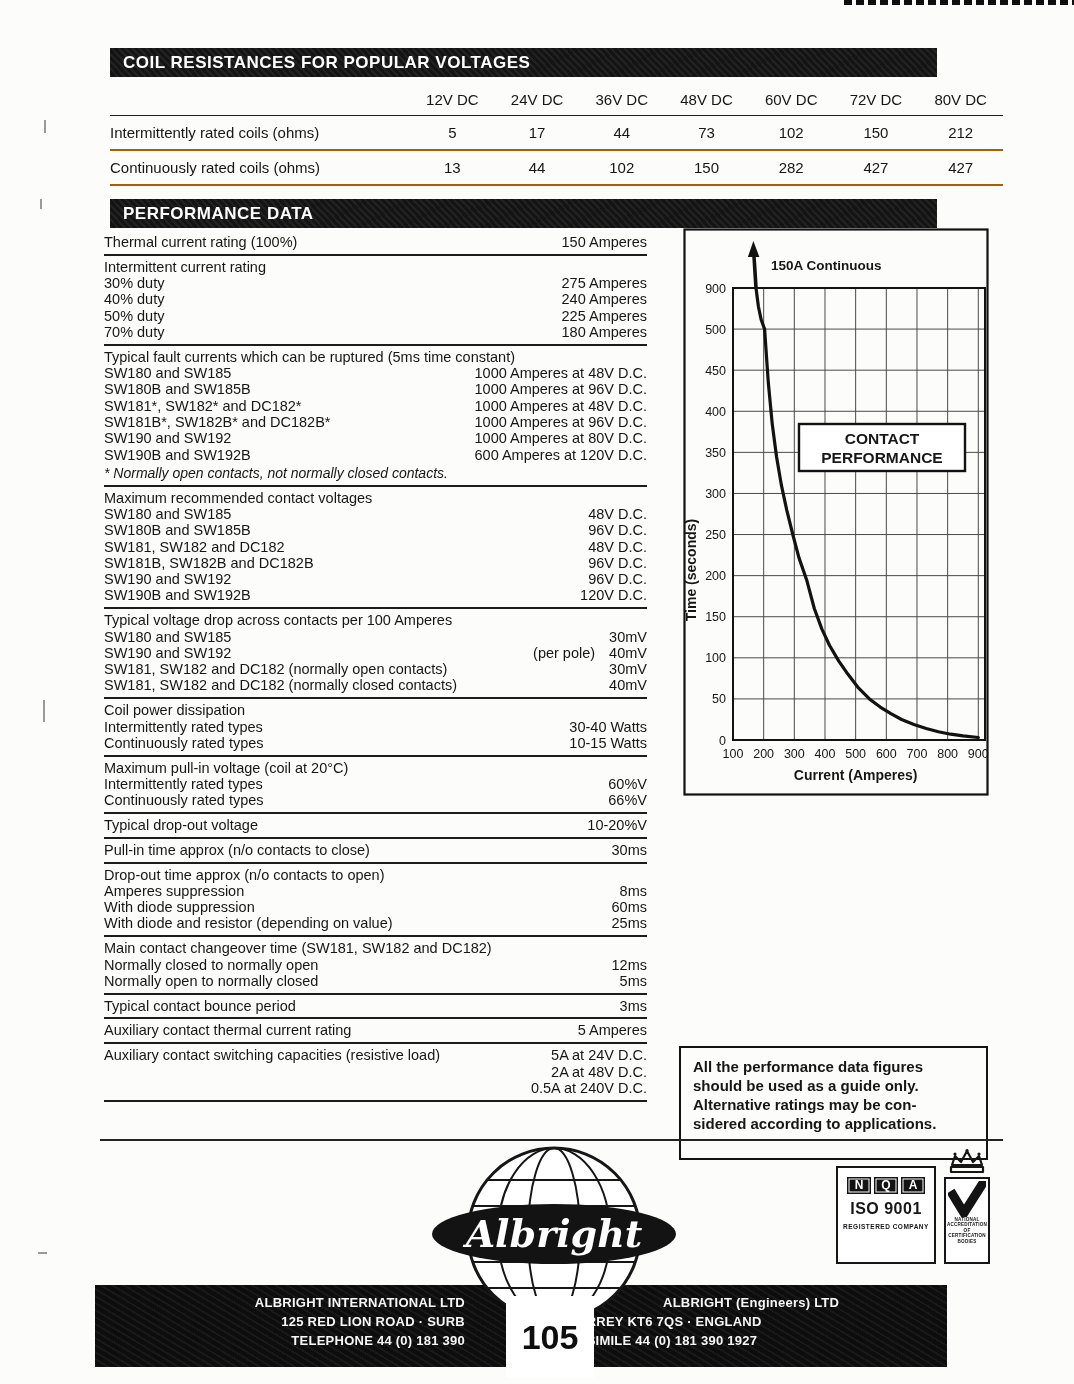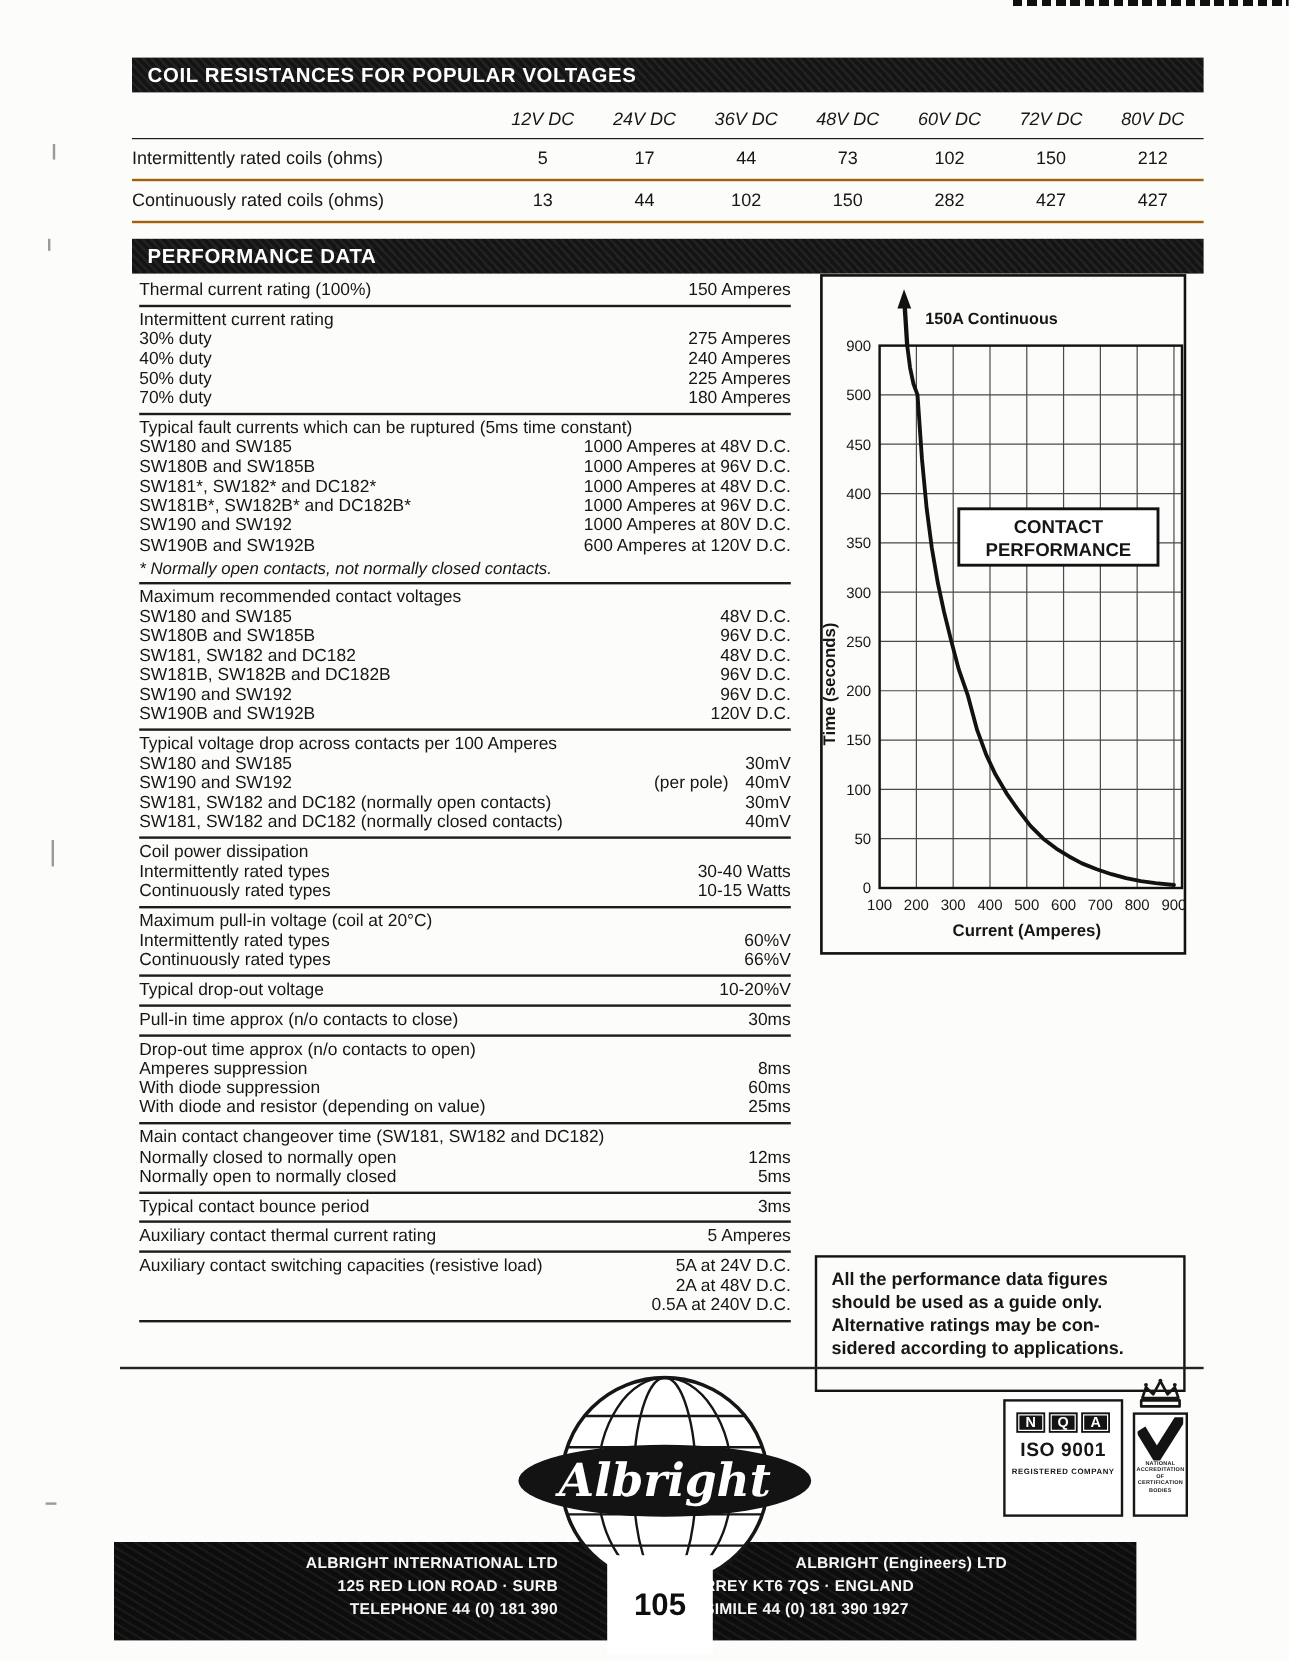--- a/index.html
+++ b/index.html
@@ -11,38 +11,38 @@
   }
   .page{position:absolute;inset:0;}
 
   
   .topmark{position:absolute;right:0;top:0;width:230px;height:5px;
     background:repeating-linear-gradient(90deg,#101010 0 8px,transparent 8px 12px);}
   .lmark{position:absolute;background:#9a9a9a;}
 
   
   .secbar{
-    position:absolute;left:110px;width:893px;height:29px;background:#141414;
+    position:absolute;left:110px;width:827px;height:29px;background:#141414;
     color:#fff;font-weight:bold;font-size:17px;letter-spacing:.5px;
     display:flex;align-items:center;padding-left:13px;box-sizing:border-box;
     background-image:repeating-linear-gradient(47deg,rgba(255,255,255,.06) 0 2px,transparent 2px 5px);
   }
   #bar-coil{top:48px;}
   #bar-perf{top:199px;}
 
   
   .coil{position:absolute;left:110px;top:84px;width:893px;font-size:15px;}
   .coil-row{display:grid;grid-template-columns:300px repeat(7,1fr);
     border-bottom:2px solid #a16207;align-items:center;}
-  .coil-row.hdr{border-bottom:1.8px solid #1d1d1d;font-style:italic;}
+  .coil-row.hdr{border-bottom:1.8px solid #1d1d1d;}
   .coil-cell{text-align:center;padding:7px 0;}
   .coil-label{text-align:left;padding:8px 0;}
 
   
-  .leftcol{position:absolute;left:116px;top:231px;width:543px;
+  .leftcol{position:absolute;left:104px;top:231px;width:543px;
     font-size:14.5px;line-height:16.3px;}
   .perf-block{border-bottom:2px solid #1c1c1c;padding:3px 0 3.5px;}
   .perf-row{display:flex;justify-content:space-between;align-items:baseline;}
   .perf-label{white-space:nowrap;}
   .perf-valwrap{white-space:nowrap;text-align:right;}
   .perf-mid{margin-right:14px;}
   .perf-foot{font-style:italic;font-size:14px;padding-top:2px;}
 
   
   .chart-frame{position:absolute;left:683px;top:228px;width:306px;height:568px;}
@@ -78,21 +78,21 @@
     color:#f7f7f7;z-index:1;
     background-image:repeating-linear-gradient(31deg,rgba(255,255,255,.05) 0 2px,transparent 2px 6px);}
   .foot-grid{display:grid;grid-template-columns:1fr 112px 1fr;height:100%;
     font-size:13px;font-weight:bold;letter-spacing:.25px;line-height:19px;
     padding-top:8px;box-sizing:border-box;}
   .foot-left{text-align:right;}
   .foot-right{text-align:left;}
   .foot-right .l1{padding-left:86px;}
   .pagebox{position:absolute;left:506px;top:1296px;width:88px;height:82px;background:#fff;
     z-index:4;display:flex;align-items:center;justify-content:center;
-    font-size:26px;font-weight:bold;color:#0e0e0e;}
+    font-size:34px;font-weight:bold;color:#0e0e0e;}
 </style>
 </head>
 <body>
 
 <div class="page">
 
   <div class="topmark"></div>
   <div class="lmark" style="left:44px;top:120px;width:2px;height:13px;"></div>
   <div class="lmark" style="left:40px;top:199px;width:2px;height:10px;"></div>
   <div class="lmark" style="left:43px;top:700px;width:2px;height:22px;"></div>

